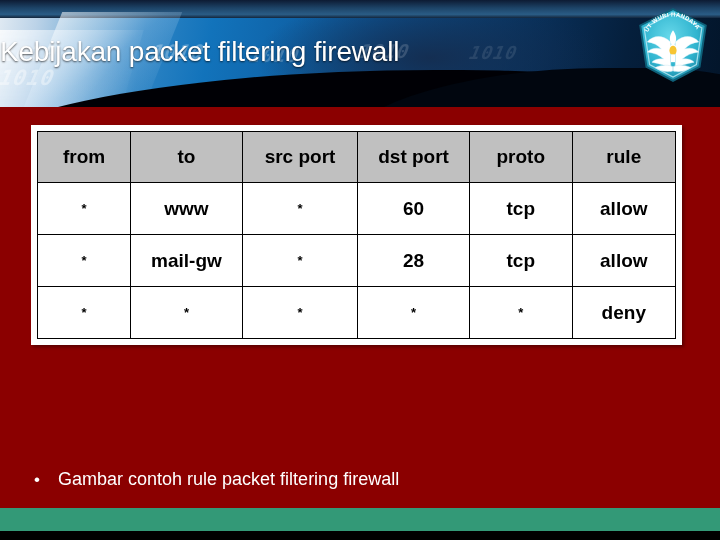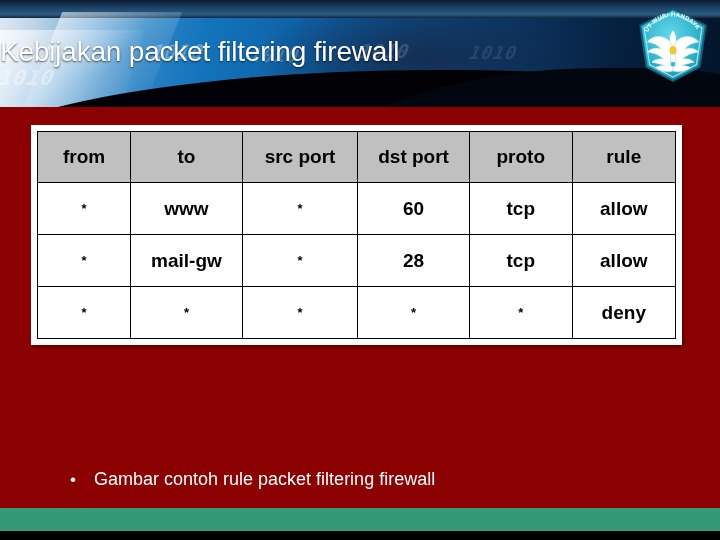--- a/index.html
+++ b/index.html
@@ -172,21 +172,20 @@
   }
   table.rules td.multiline { line-height: 23px; }
 
   #bullet {
     position: absolute;
     left: 34px; top: 362px;
     width: 640px;
     color: #ffffff;
     font-size: 18px;
     white-space: nowrap;
-    margin-left: 36px;
   }
   #bullet .dot {
     display: inline-block;
     width: 24px;
     color: #fff;
     font-size: 17px;
   }
 
   
   #green-bar {

